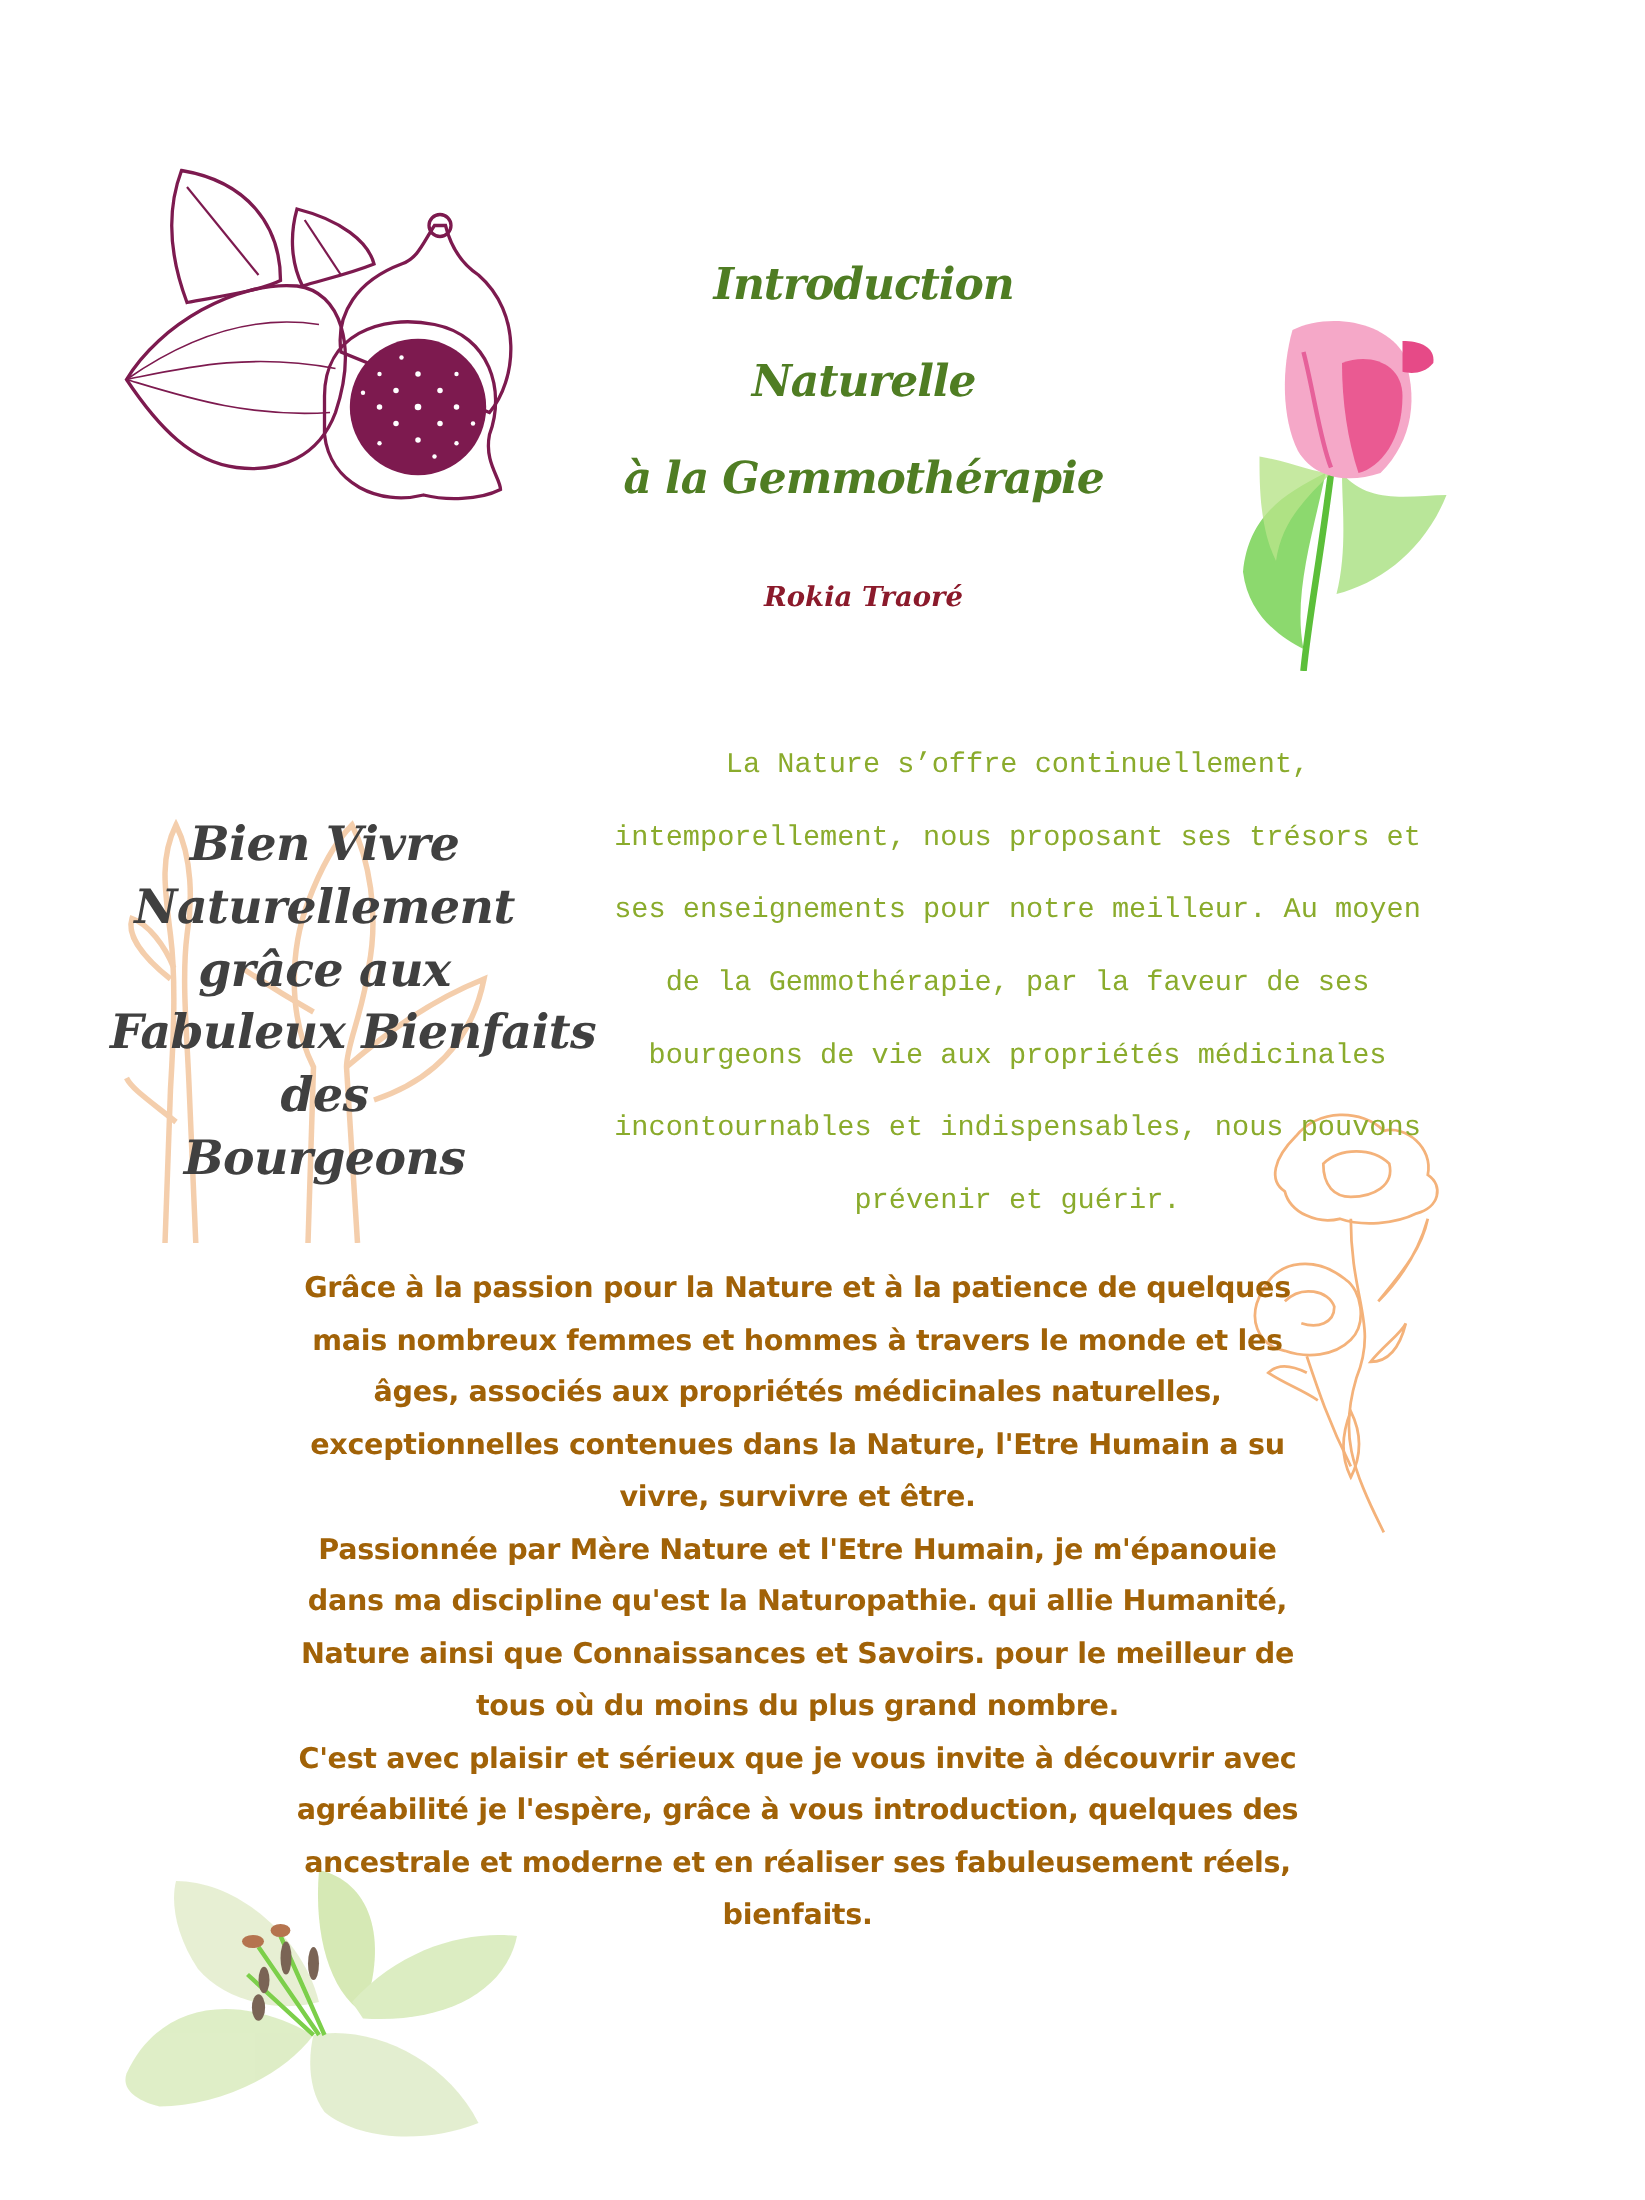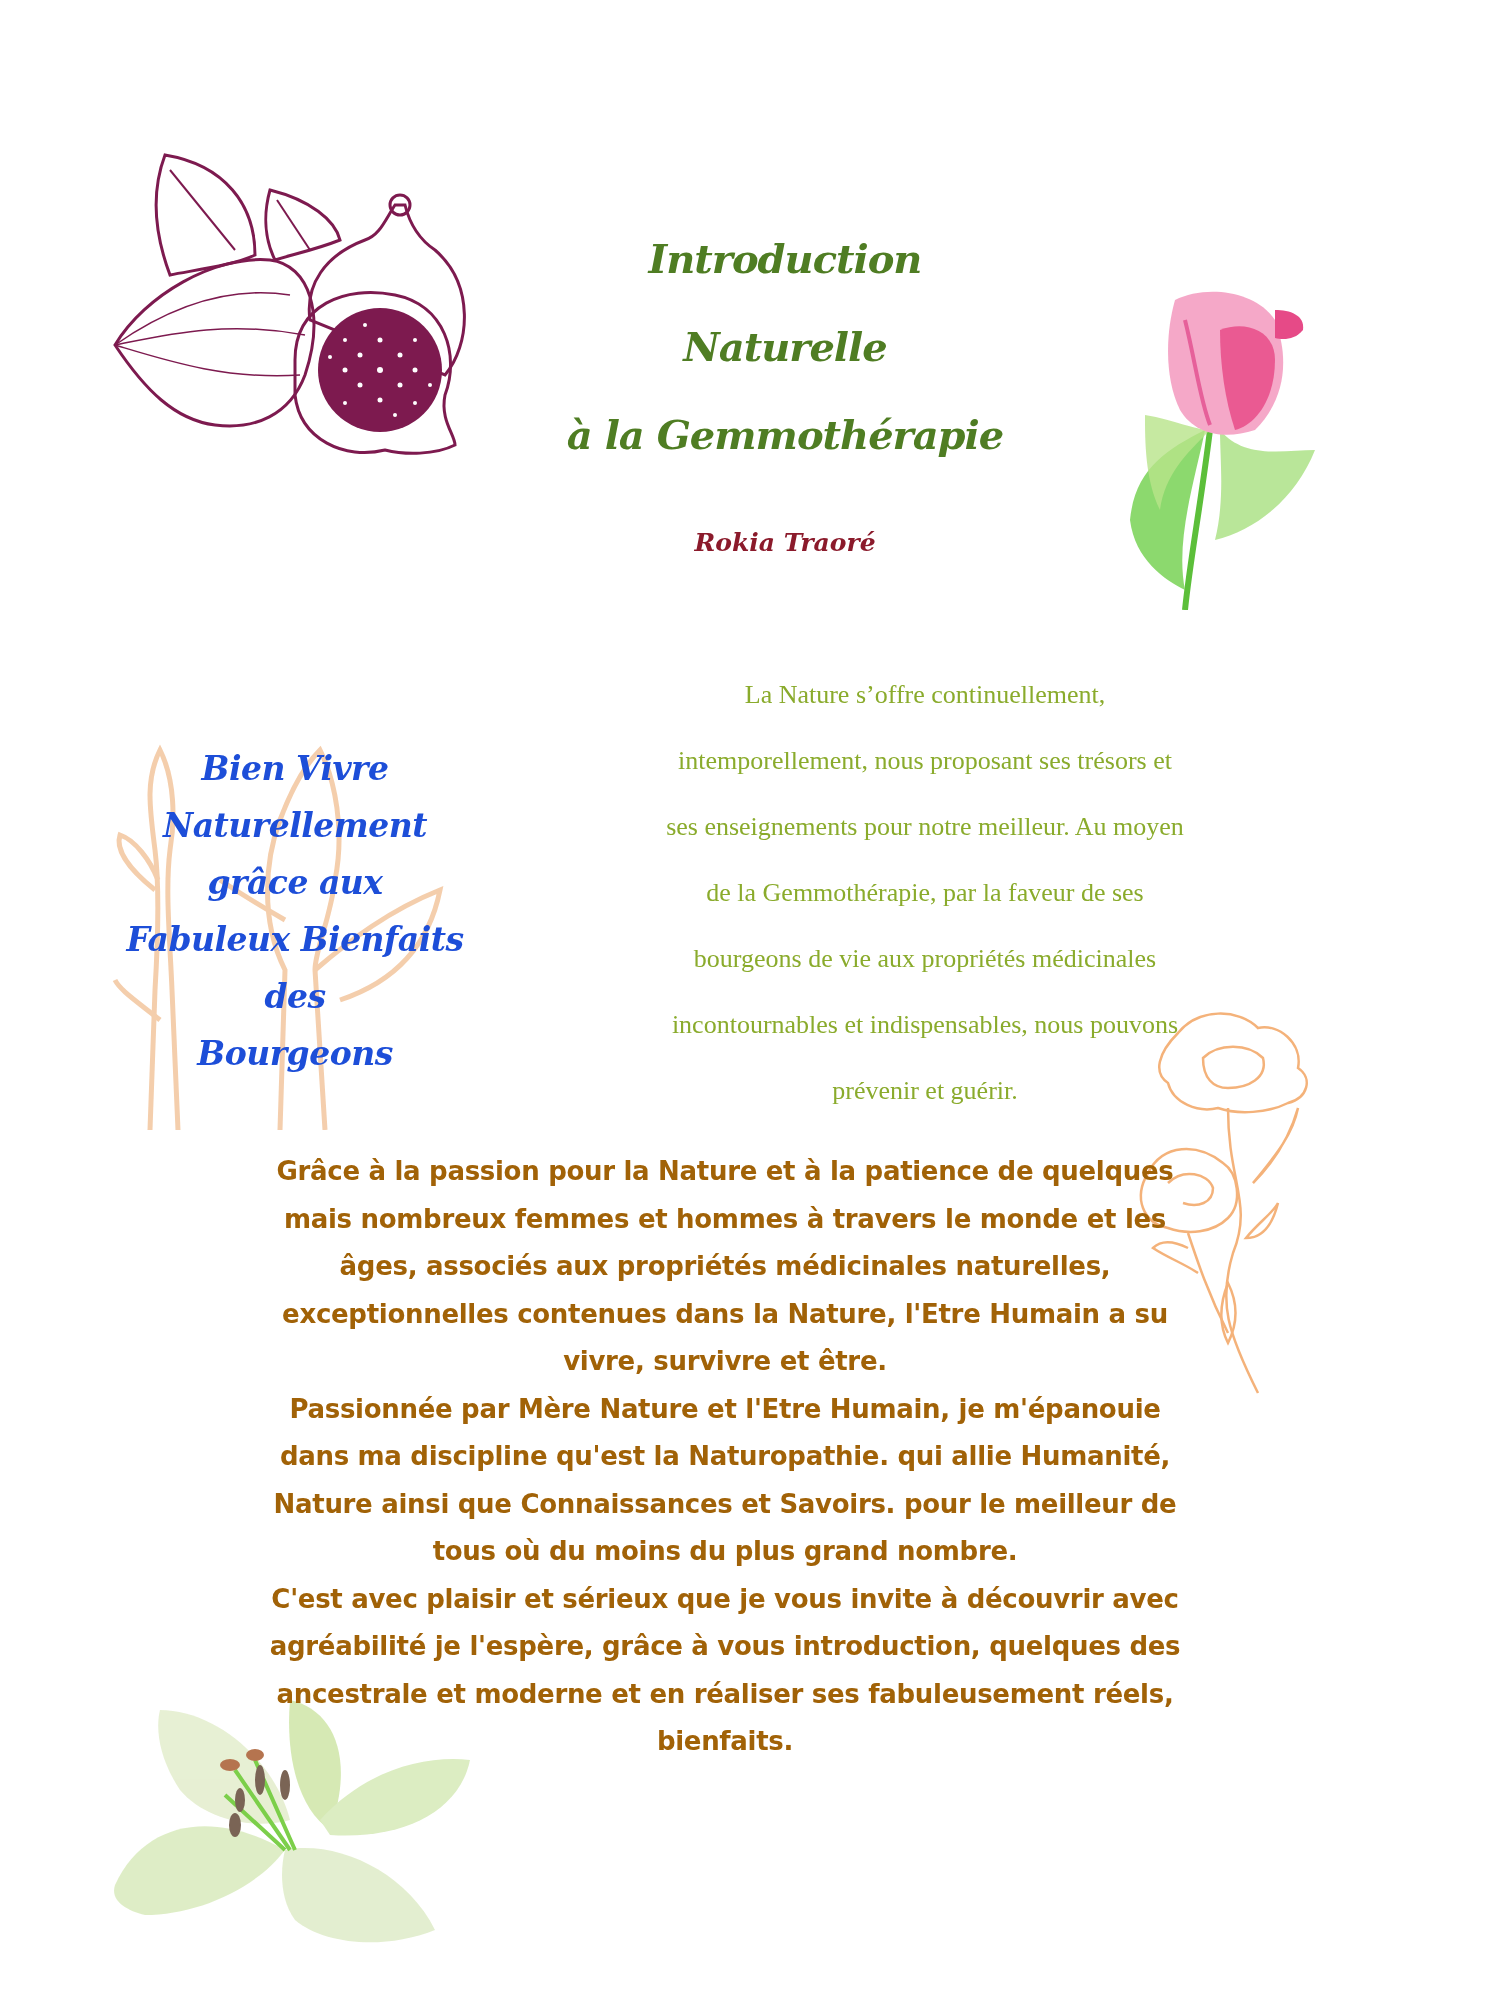--- a/index.html
+++ b/index.html
@@ -12,26 +12,26 @@
            font-family:"DejaVu Serif", serif; font-style:italic; font-weight:bold;
            font-size:40px; line-height:88px; color:#4f7d23; letter-spacing:-1px; }
   #title div { white-space:nowrap; }
   #author { left:600px; top:528px; width:370px; text-align:center;
             font-family:"DejaVu Serif", serif; font-style:italic; font-weight:bold;
             font-size:25px; color:#8b1a2b; }
 
   
   #tagline { left:100px; top:740px; width:390px; text-align:center;
              font-family:"DejaVu Serif", serif; font-style:italic; font-weight:bold;
-             font-size:33px; line-height:57px; color:#1d4ed8; letter-spacing:-0.5px; }
+             font-size:43px; line-height:57px; color:#404040; letter-spacing:-0.5px; }
   #tagline div { white-space:nowrap; }
 
   
   #intro { left:510px; top:662px; width:830px; text-align:center;
-           font-family:Liberation Serif, serif; font-size:26px; line-height:66px;
+           font-family:Liberation Mono, monospace; font-size:26px; line-height:66px;
            color:#8aab2c; }
   #intro div { white-space:nowrap; }
 
   
   #body { left:190px; top:1148px; width:1070px; text-align:center;
           font-family:"DejaVu Sans", sans-serif; font-size:26px; font-weight:bold;
           line-height:47.5px; color:#a16207; letter-spacing:-0.3px; }
   #body div { white-space:nowrap; }
 
   svg { display:block; }

